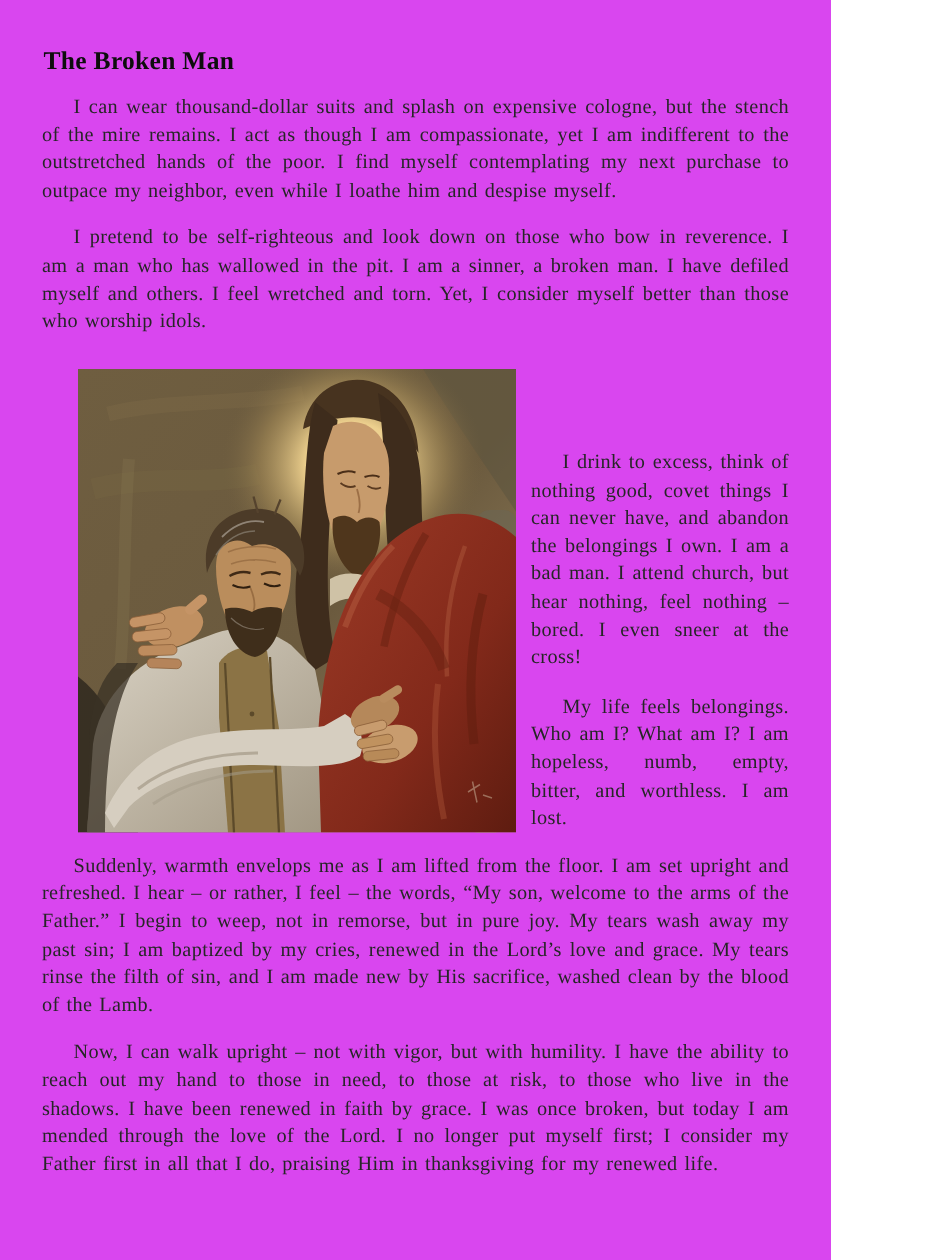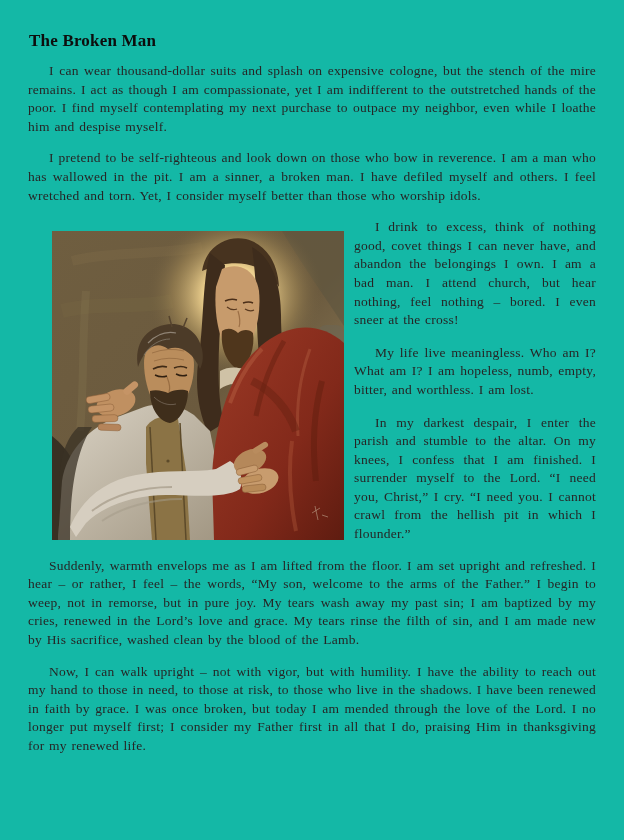--- a/index.html
+++ b/index.html
@@ -1,20 +1,20 @@
 <!DOCTYPE html>
 <html><head>
 <meta charset="utf-8">
 <style>
   html, body { margin: 0; padding: 0; background: #ffffff; }
   .page {
     position: relative;
-    width: 624px;
+    width: 554px;
     height: 840px;
-    background: #14b8a6;
+    background: #d946ef;
     box-sizing: border-box;
     padding: 24px 28px 0 28px;
     font-family: "Liberation Serif", "DejaVu Serif", serif;
     color: #262626;
     overflow: hidden;
   }
   .doc-title {
     font-size: 17px;
     line-height: 22px;
     font-weight: bold;
@@ -26,21 +26,21 @@
     font-size: 13.5px;
     line-height: 18.6px;
     text-align: justify;
     text-indent: 21px;
     letter-spacing: 0.25px;
     word-spacing: 1px;
     margin: 0 0 13px 0;
   }
   .figure-row {
     display: flex;
-    align-items: center;
+    align-items: flex-end;
     margin: 0 0 13px 0;
     padding-left: 24px;
   }
   .figure {
     flex: none;
     width: 292px;
     height: 309px;
     margin-top: 9px;
   }
   .figure svg { display: block; width: 292px; height: 309px; }
@@ -168,21 +168,20 @@
         </g>
 
         <g opacity="0.45">
           <path d="M260,282 l8,-5 M263,275 l3,14 M270,284 l6,2" stroke="#d9ccb2" stroke-width="1" fill="none"></path>
         </g>
       </svg>
     </div>
 
     <div class="col">
       <p class="body">I drink to excess, think of nothing good, covet things I can never have, and abandon the belongings I own. I am a bad man. I attend church, but hear nothing, feel nothing – bored. I even sneer at the cross!</p>
-      <p class="body">My life live meaningless. Who am I? What am I? I am hopeless, numb, empty, bitter, and worthless. I am lost.</p>
-      <p class="body">In my darkest despair, I enter the parish and stumble to the altar. On my knees, I confess that I am finished. I surrender myself to the Lord. “I need you, Christ,” I cry. “I need you. I cannot crawl from the hellish pit in which I flounder.”</p>
+      <p class="body">My life feels belongings. Who am I? What am I? I am hopeless, numb, empty, bitter, and worthless. I am lost.</p>
     </div>
   </div>
 
   <p class="body">Suddenly, warmth envelops me as I am lifted from the floor. I am set upright and refreshed. I hear – or rather, I feel – the words, “My son, welcome to the arms of the Father.” I begin to weep, not in remorse, but in pure joy. My tears wash away my past sin; I am baptized by my cries, renewed in the Lord’s love and grace. My tears rinse the filth of sin, and I am made new by His sacrifice, washed clean by the blood of the Lamb.</p>
   <p class="body">Now, I can walk upright – not with vigor, but with humility. I have the ability to reach out my hand to those in need, to those at risk, to those who live in the shadows. I have been renewed in faith by grace. I was once broken, but today I am mended through the love of the Lord. I no longer put myself first; I consider my Father first in all that I do, praising Him in thanksgiving for my renewed life.</p>
 
 </div>
 
 </body></html>

